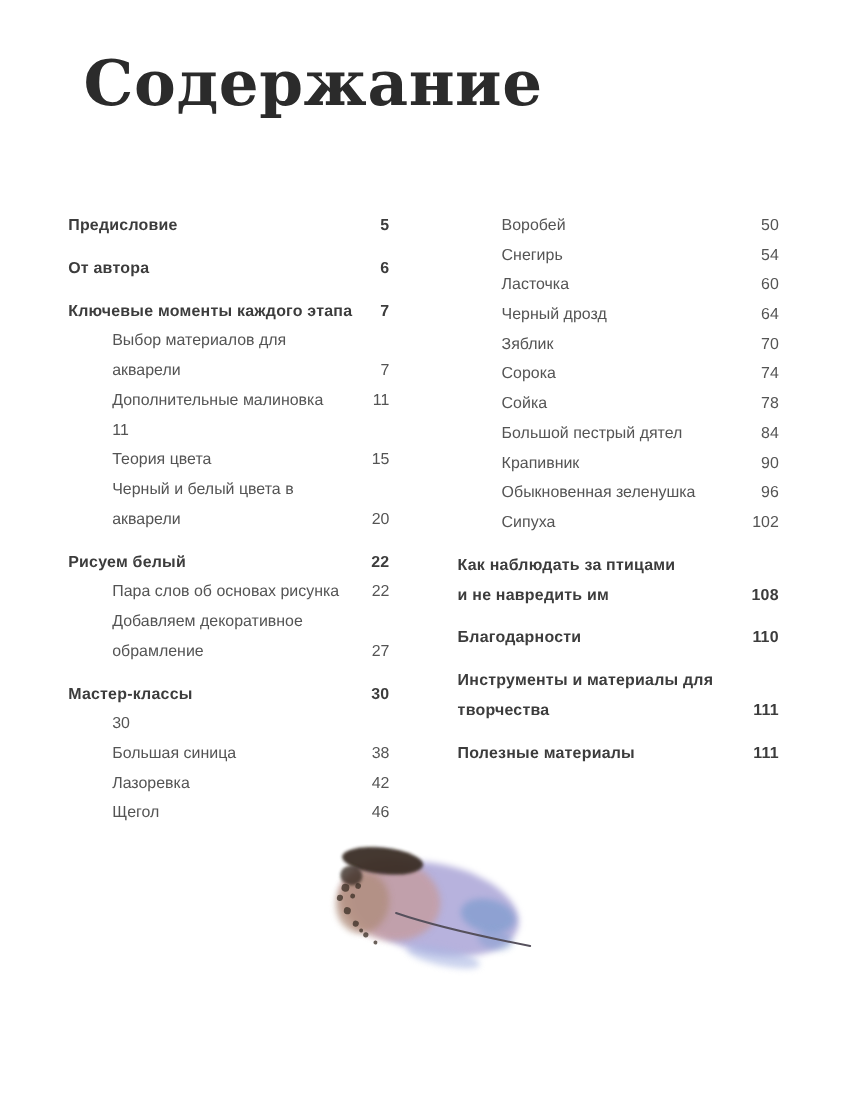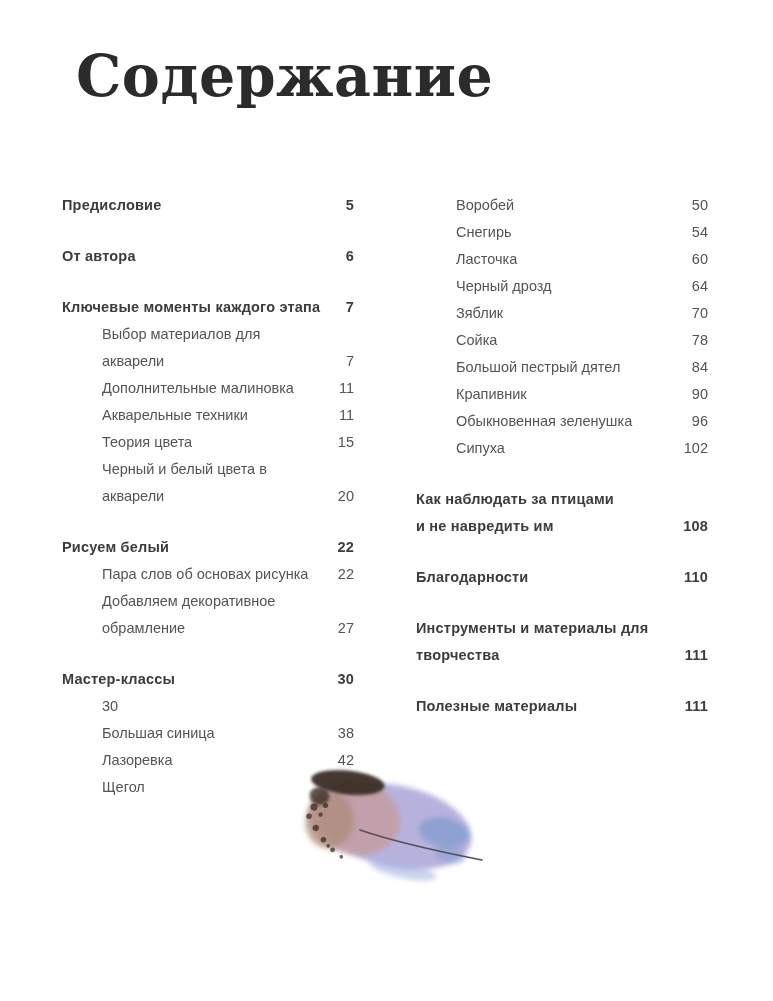--- a/index.html
+++ b/index.html
@@ -40,21 +40,21 @@
     justify-content: space-between;
     align-items: flex-end;
     gap: 24px;
     line-height: 27px;
     font-size: 14.5px;
   }
   .toc-row .label { white-space: pre-line; }
   .toc-row.section {
     font-weight: 700;
     color: var(--section_text);
-    margin-top: 24px;
+    margin-top: 12px;
     letter-spacing: 0.2px;
   }
   .toc-row.sub {
     color: var(--sub_text);
     padding-left: 40px;
   }
   .toc-col > .toc-row:first-child { margin-top: 0; }
   .toc-row .page-num { text-align: right; flex: 0 0 auto; }
   .feather-wrap {
     position: absolute;
@@ -86,21 +86,20 @@
       </div>
       <div class="toc-row sub">
         <span class="label">Выбор материалов для акварели</span>
         <span class="page-num">7</span>
       </div>
       <div class="toc-row sub">
         <span class="label">Дополнительные малиновка</span>
         <span class="page-num">11</span>
       </div>
       <div class="toc-row sub">
-        <span class="label">Акварельные техники</span>
         <span class="page-num">11</span>
       </div>
       <div class="toc-row sub">
         <span class="label">Теория цвета</span>
         <span class="page-num">15</span>
       </div>
       <div class="toc-row sub">
         <span class="label">Черный и белый цвета в акварели</span>
         <span class="page-num">20</span>
       </div>
@@ -150,20 +149,24 @@
         <span class="label">Ласточка</span>
         <span class="page-num">60</span>
       </div>
       <div class="toc-row sub">
         <span class="label">Черный дрозд</span>
         <span class="page-num">64</span>
       </div>
       <div class="toc-row sub">
         <span class="label">Зяблик</span>
         <span class="page-num">70</span>
+      </div>
+      <div class="toc-row sub">
+        <span class="label">Сорока</span>
+        <span class="page-num">74</span>
       </div>
       <div class="toc-row sub">
         <span class="label">Сойка</span>
         <span class="page-num">78</span>
       </div>
       <div class="toc-row sub">
         <span class="label">Большой пестрый дятел</span>
         <span class="page-num">84</span>
       </div>
       <div class="toc-row sub">

